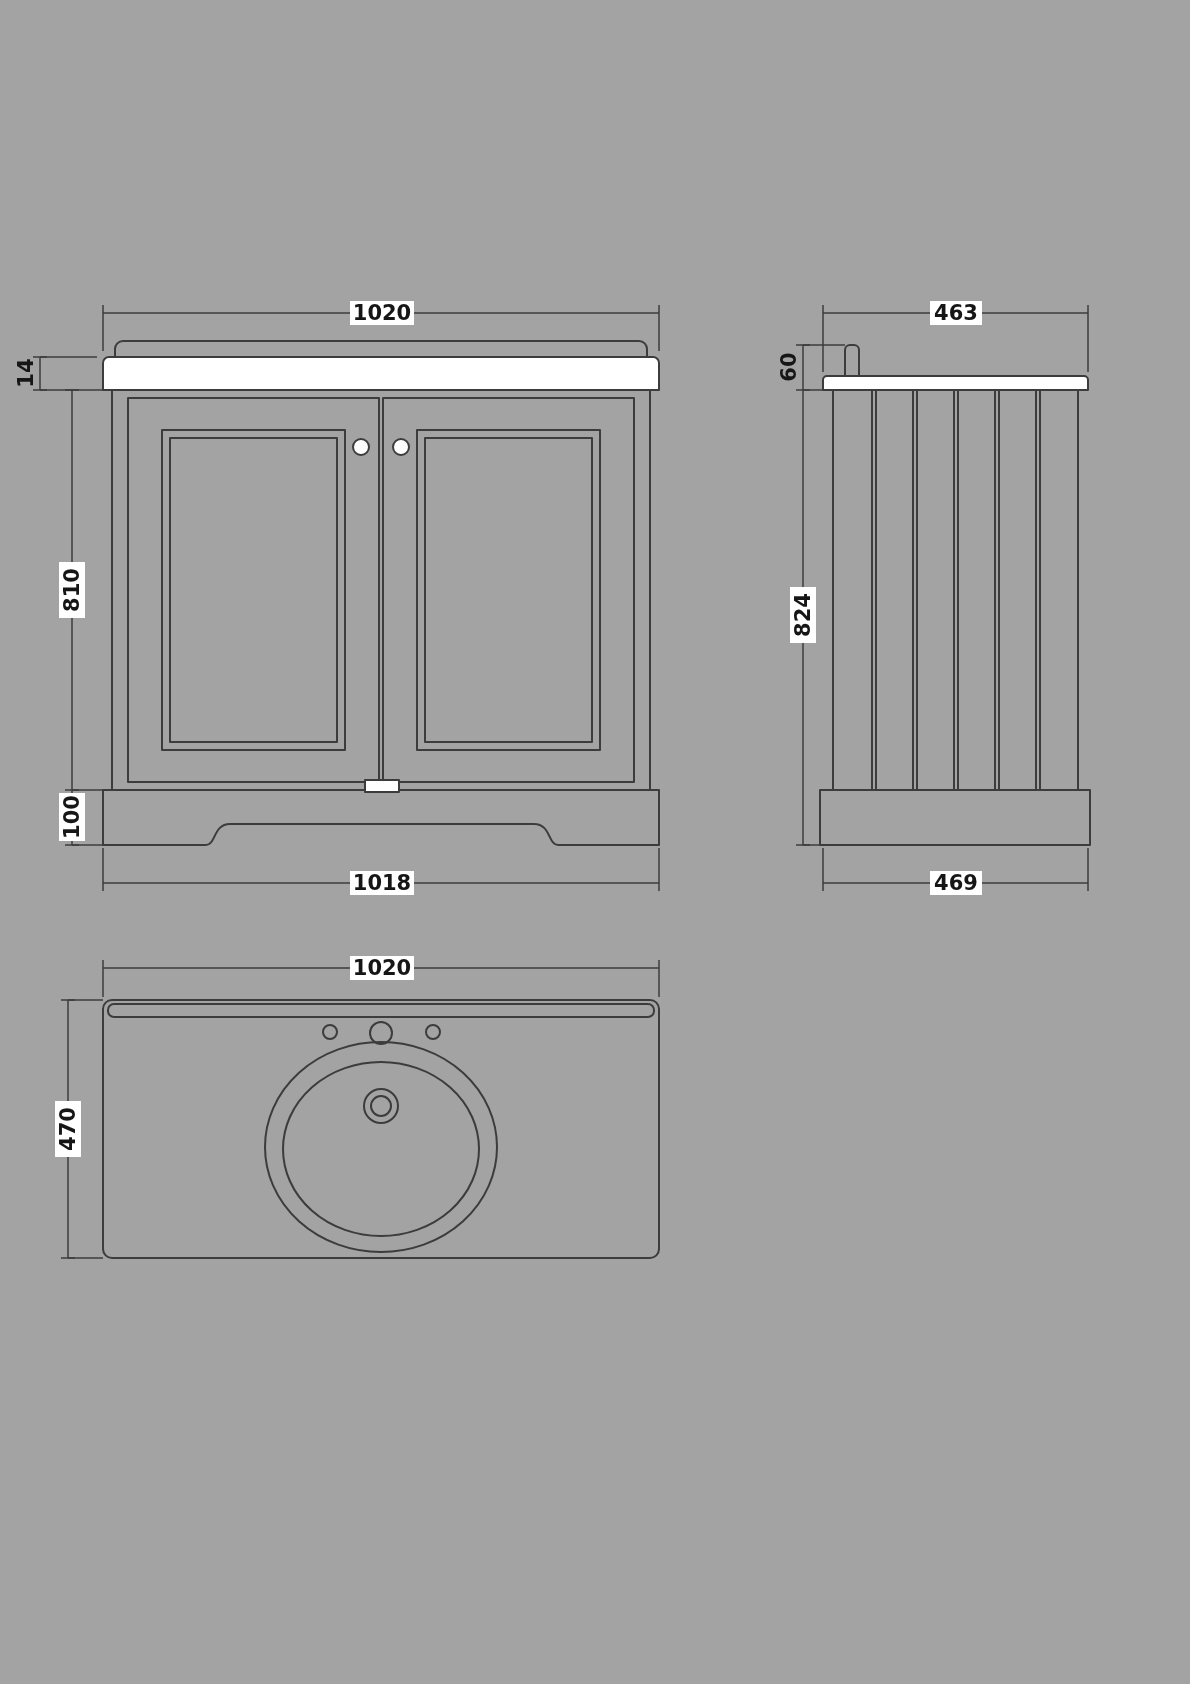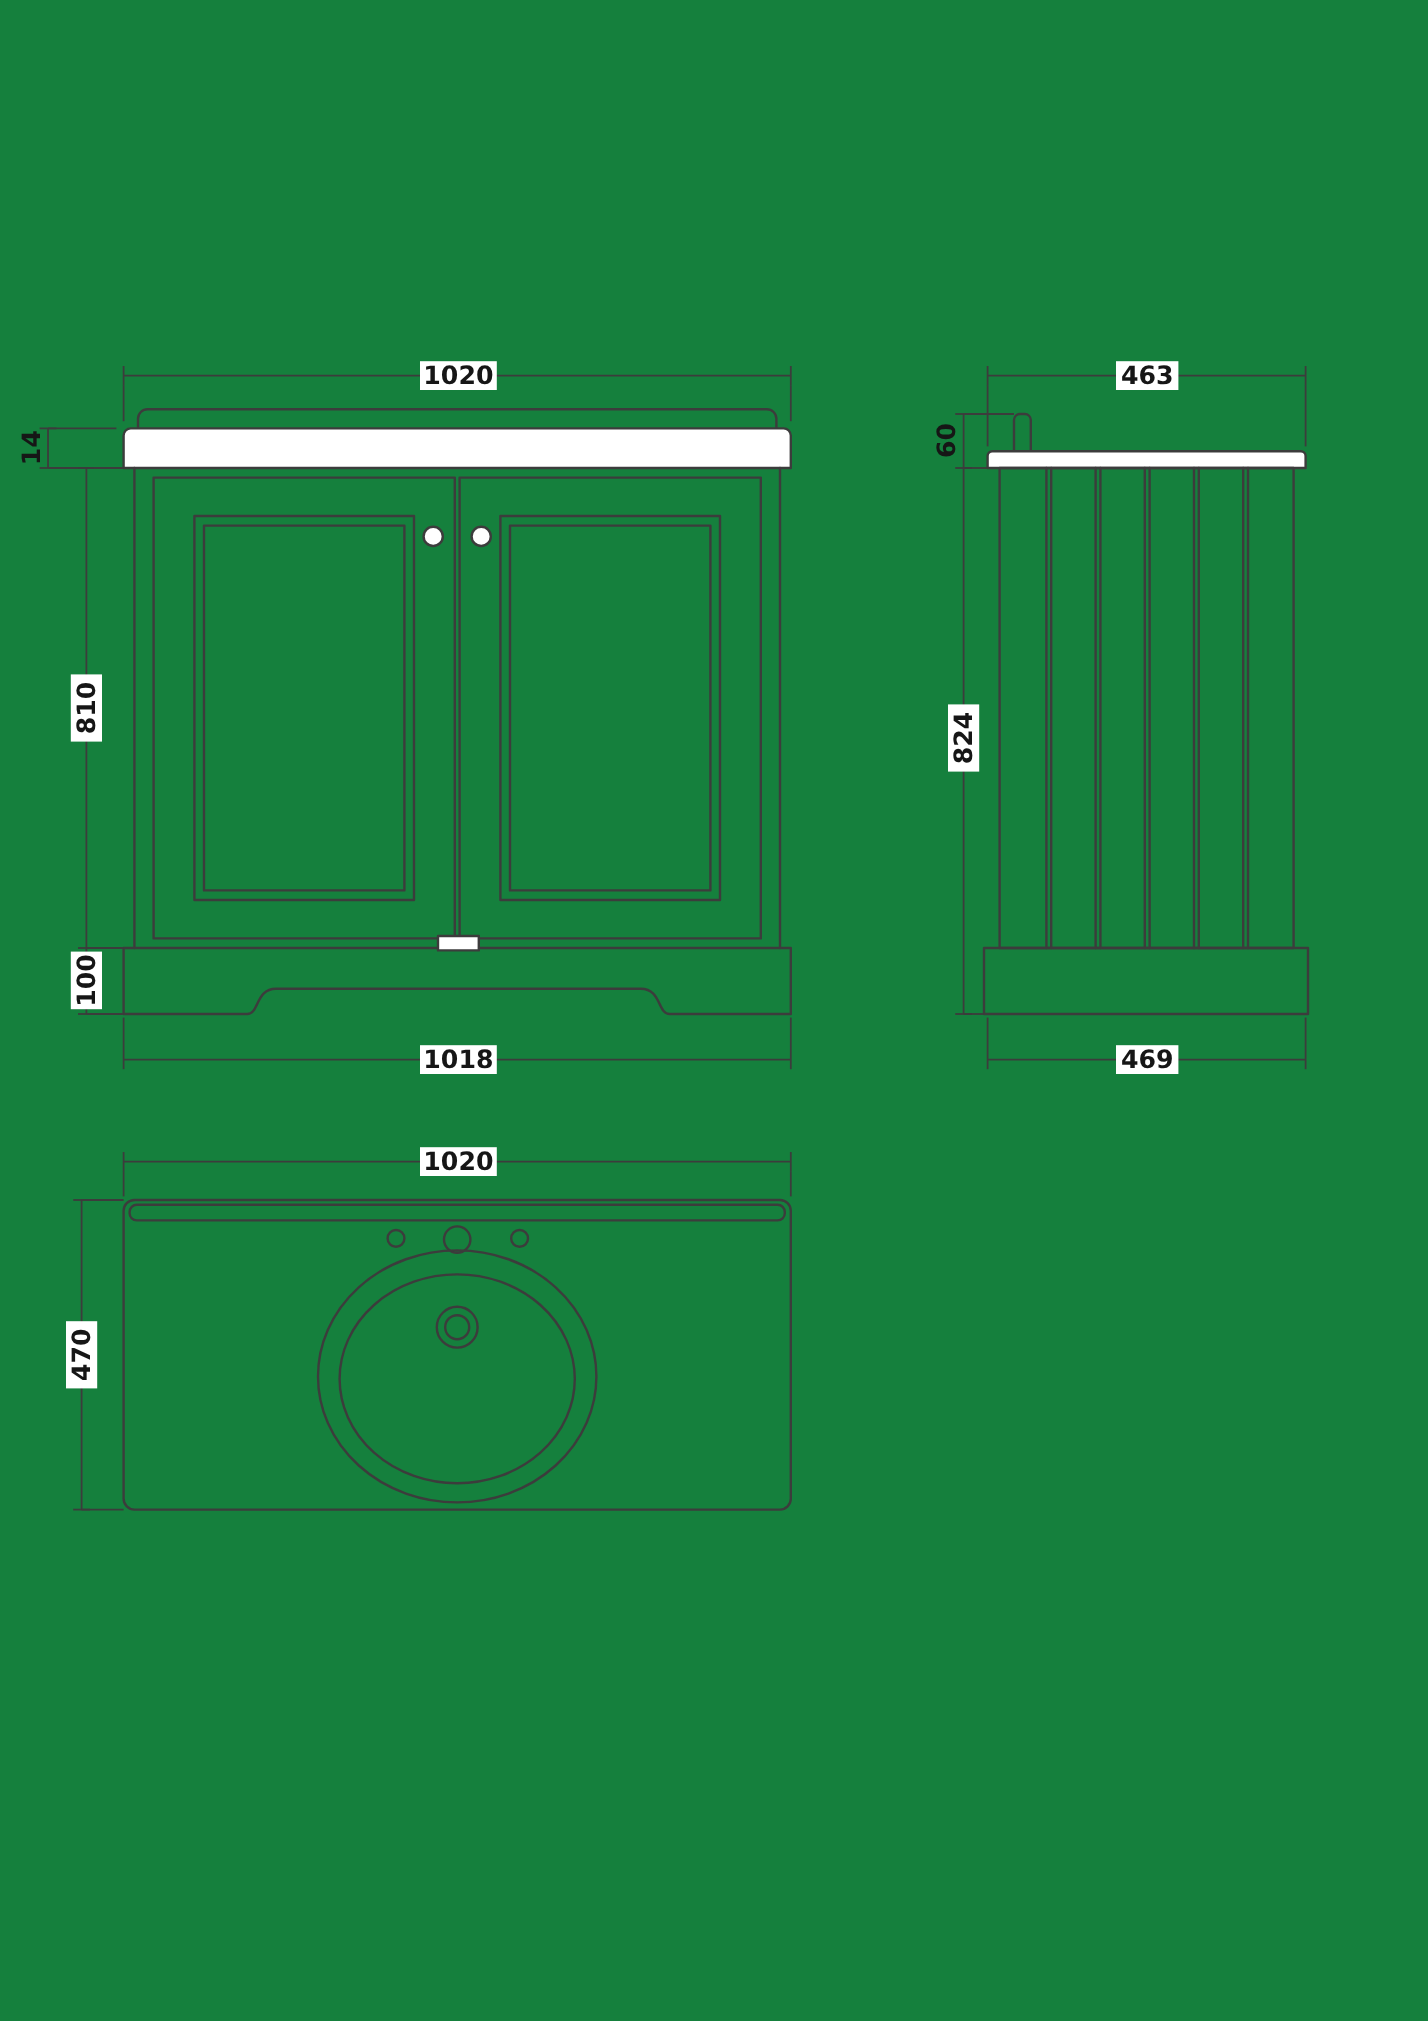--- a/index.html
+++ b/index.html
@@ -1,16 +1,16 @@
 <!DOCTYPE html>
 <html><head>
 <meta charset="utf-8">
 <style>
   html,body{margin:0;padding:0;background:#ffffff;}
-  .page{width:1190px;height:1684px;background:#15803d;position:relative;overflow:hidden;}
+  .page{width:1190px;height:1684px;background:#a3a3a3;position:relative;overflow:hidden;}
   svg{display:block;}
   .ol{fill:none;stroke:#3c3c3c;stroke-width:2;stroke-linecap:round;stroke-linejoin:round;}
   .bgfill{fill:#ffffff;}
   .dims line{stroke:#3c3c3c;stroke-width:1.5;fill:none;stroke-linecap:butt;}
   .bg{fill:#ffffff;stroke:none;}
   .lbl{font-family:"DejaVu Sans","Liberation Sans",sans-serif;font-weight:bold;font-size:21px;
        fill:#161616;text-anchor:middle;dominant-baseline:central;}
 </style>
 </head>
 <body>

